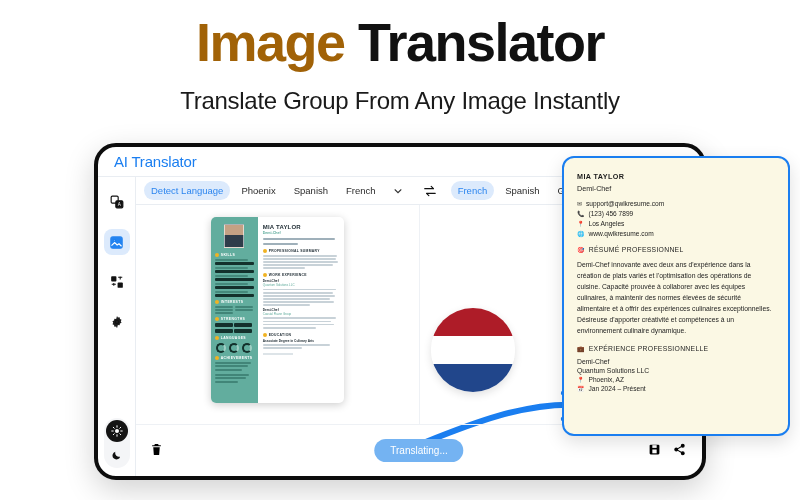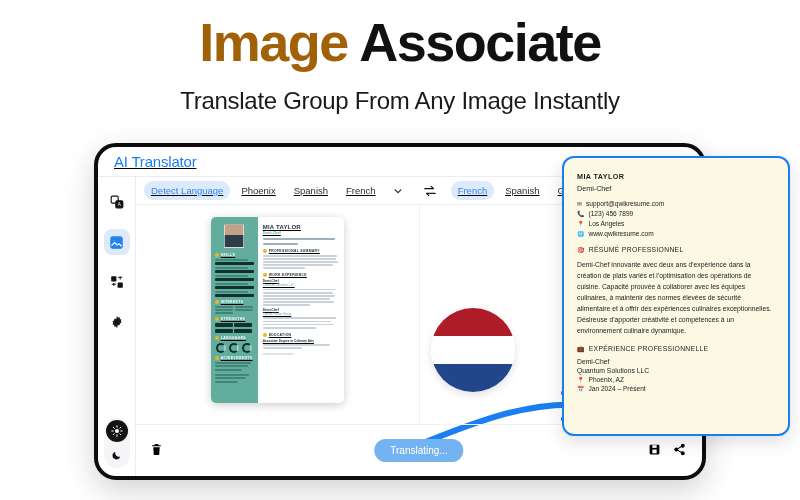--- a/index.html
+++ b/index.html
@@ -32,21 +32,20 @@
   
   .app-window {
     position: absolute;
     left: 94px; top: 143px;
     width: 612px; height: 337px;
     background: #ffffff;
     border: 4px solid #0d0d0d;
     border-radius: 22px;
     overflow: hidden;
     box-shadow: 0 10px 30px rgba(0,0,0,0.18);
-    text-decoration: underline;
   }
   .app-titlebar {
     height: 30px;
     display: flex; align-items: center;
     padding-left: 16px;
     border-bottom: 1px solid #e9edf2;
   }
   .app-title {
     color: #1a7ef0;
     font-size: 15px;
@@ -219,21 +218,21 @@
   }
   .tc-body { font-size: 6.8px; line-height: 1.62; }
   .tc-jt { font-size: 6.8px; margin-bottom: 2px; }
   .tc-meta { font-size: 6.6px; display: flex; align-items: center; gap: 4px; margin-bottom: 2px; }
   .em { font-size: 6px; }
 </style>
 </head>
 <body>
 
 <div class="hero">
-  <div class="hero-title"><span class="accent">Image</span><span> Associate</span></div>
+  <div class="hero-title"><span class="accent">Image</span><span> Translator</span></div>
   <div class="hero-sub">Translate Group From Any Image Instantly</div>
 </div>
 
 <div class="app-window">
 
   <div class="app-titlebar">
     <span class="app-title">AI Translator</span>
   </div>
 
   <div class="app-body">

